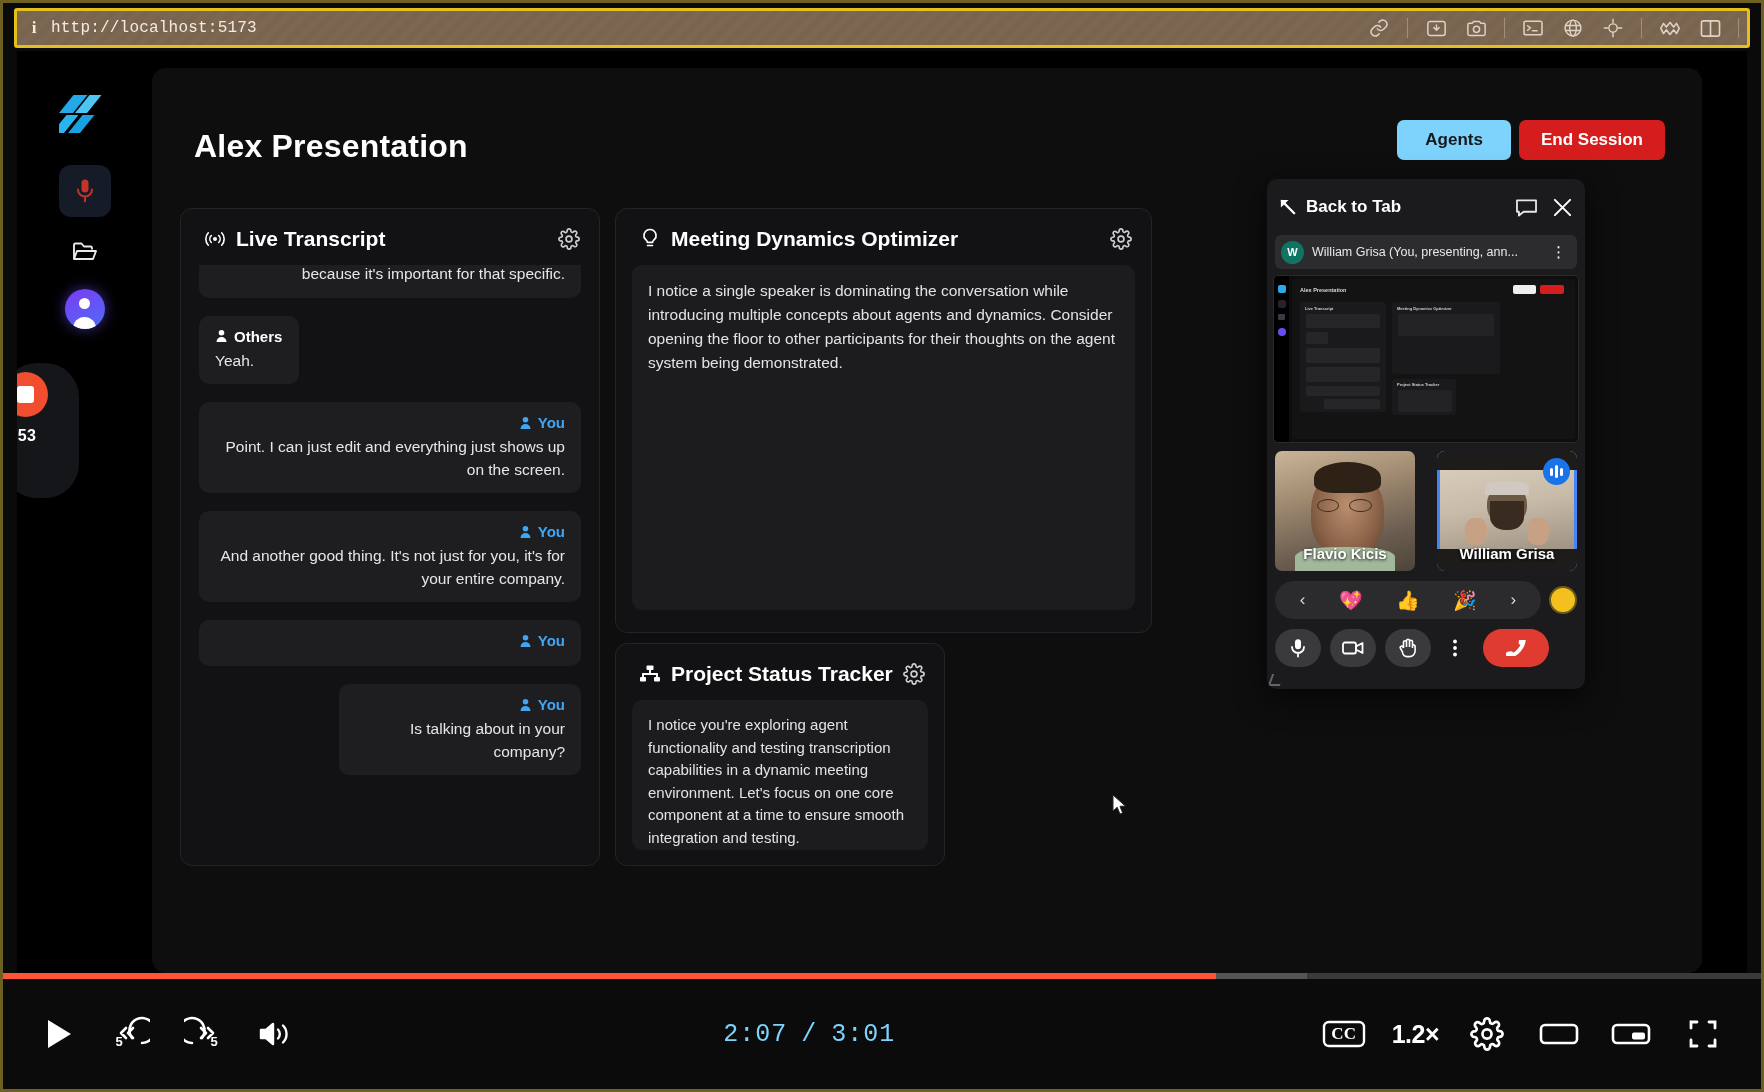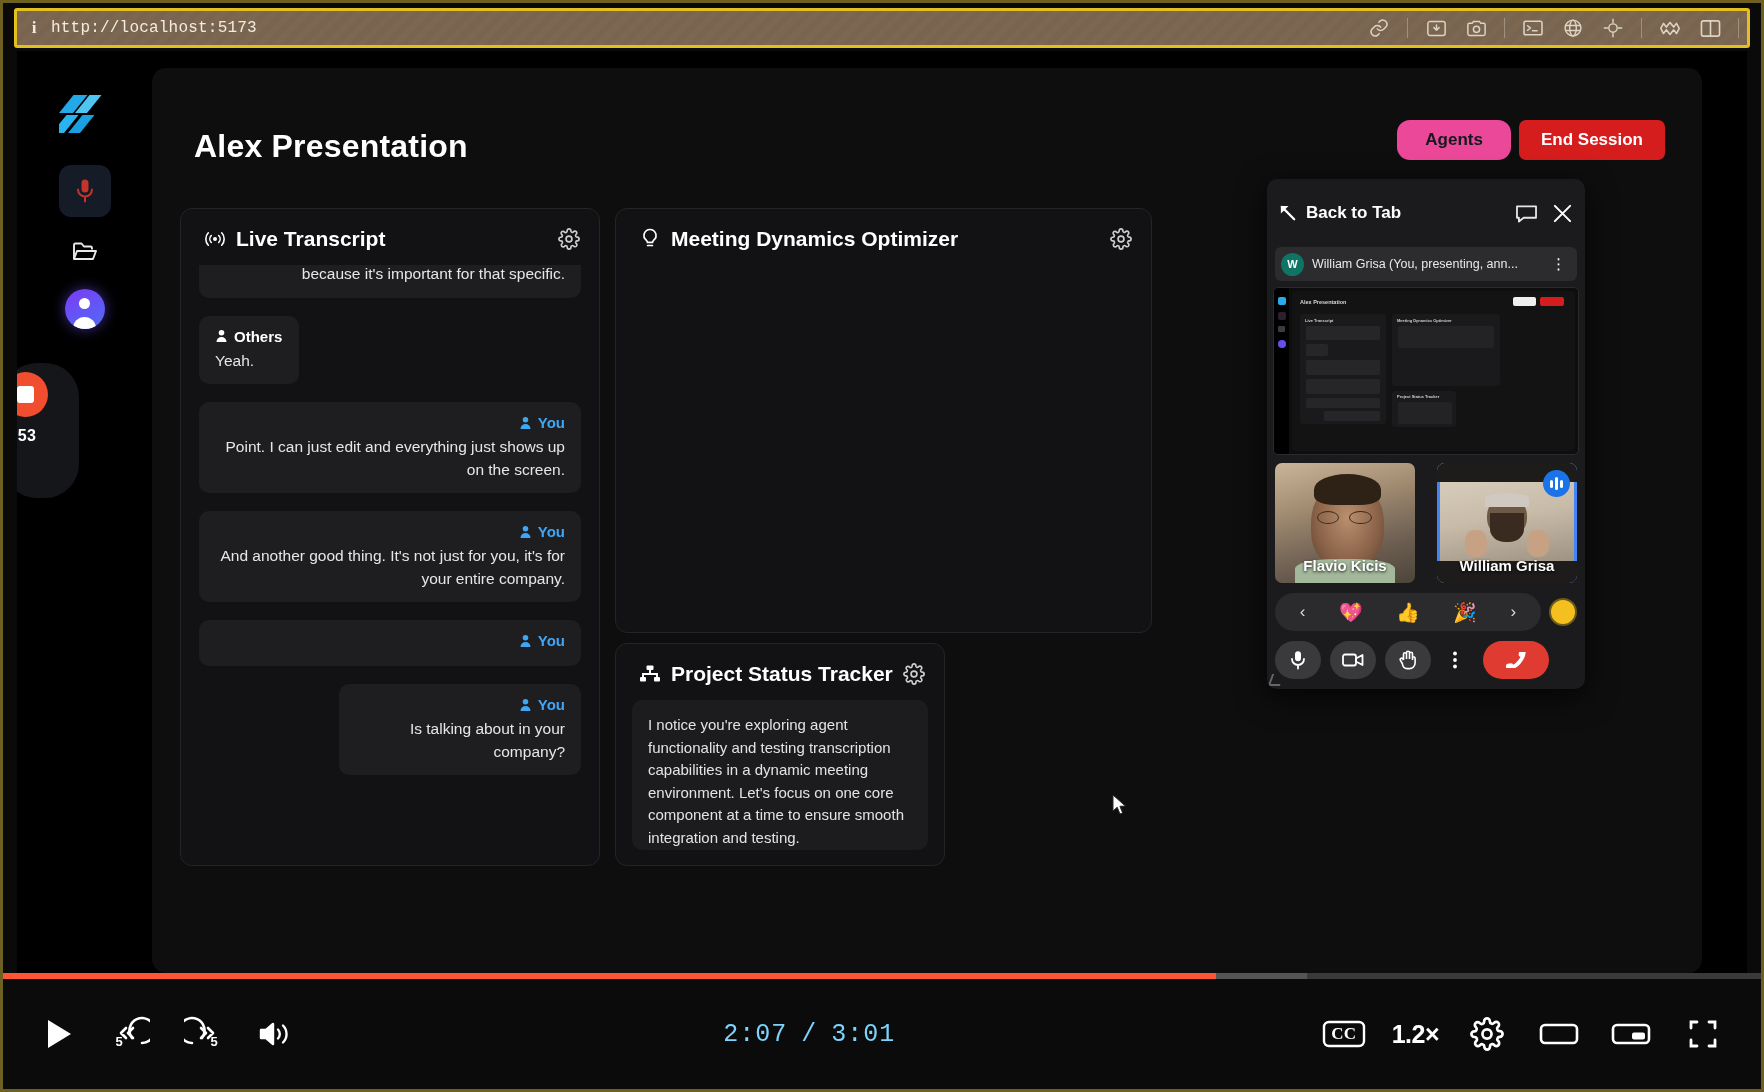--- a/index.html
+++ b/index.html
@@ -141,22 +141,22 @@
   #pagetitle {
     position: absolute; left: 42px; top: 60px;
     color: #fff; font-size: 32px; font-weight: bold;
     letter-spacing: 0.2px;
   }
   #hdrbtns {
     position: absolute; right: 37px; top: 52px;
     display: flex; gap: 8px;
   }
   .btn-agents {
-    background: #ec4899; color: #16181d;
-    border: none; border-radius: 13px;
+    background: #7dd3fc; color: #16181d;
+    border: none; border-radius: 7px;
     font-size: 17px; font-weight: bold;
     padding: 10px 28px;
     font-family: "Liberation Sans", sans-serif;
   }
   .btn-end {
     background: #d61d1d; color: #fff;
     border: none; border-radius: 7px;
     font-size: 17px; font-weight: bold;
     padding: 10px 22px;
     font-family: "Liberation Sans", sans-serif;
@@ -240,21 +240,21 @@
     position: absolute;
     left: 1250px; top: 128px;
     width: 318px; height: 510px;
     background: #1b1b1d;
     border-radius: 10px;
     z-index: 40;
     box-shadow: 0 8px 30px rgba(0,0,0,0.7);
     overflow: hidden;
   }
   #meet-head {
-    height: 68px; display: flex; align-items: center;
+    height: 56px; display: flex; align-items: center;
     padding: 0 12px;
     text-align: center;
   }
   #meet-head .back {
     display: flex; align-items: center; gap: 8px;
     color: #fff; font-size: 17px; font-weight: bold;
   }
   #meet-head .sp { flex: 1; }
   #meet-head .hicon { color: #e7e7ea; margin-left: 14px; display:flex; }
   #meet-person {
@@ -563,20 +563,21 @@
               </svg>
           </span>
           <span class="ptitle">Meeting Dynamics Optimizer</span>
           <span class="gear">
             <svg width="22" height="22" viewBox="0 0 24 24" fill="none" stroke="#cfcfd3" stroke-width="1.8">
                 <circle cx="12" cy="12" r="3.2"></circle>
                 <path d="M19.4 15a1.6 1.6 0 0 0 .3 1.8l.1.1a2 2 0 1 1-2.8 2.8l-.1-.1a1.6 1.6 0 0 0-1.8-.3 1.6 1.6 0 0 0-1 1.5V21a2 2 0 1 1-4 0v-.1a1.6 1.6 0 0 0-1-1.5 1.6 1.6 0 0 0-1.8.3l-.1.1a2 2 0 1 1-2.8-2.8l.1-.1a1.6 1.6 0 0 0 .3-1.8 1.6 1.6 0 0 0-1.5-1H3a2 2 0 1 1 0-4h.1a1.6 1.6 0 0 0 1.5-1 1.6 1.6 0 0 0-.3-1.8l-.1-.1a2 2 0 1 1 2.8-2.8l.1.1a1.6 1.6 0 0 0 1.8.3H9a1.6 1.6 0 0 0 1-1.5V3a2 2 0 1 1 4 0v.1a1.6 1.6 0 0 0 1 1.5 1.6 1.6 0 0 0 1.8-.3l.1-.1a2 2 0 1 1 2.8 2.8l-.1.1a1.6 1.6 0 0 0-.3 1.8V9a1.6 1.6 0 0 0 1.5 1H21a2 2 0 1 1 0 4h-.1a1.6 1.6 0 0 0-1.5 1z"></path>
               </svg>
           </span>
         </div>
+        <div class="note">I notice a single speaker is dominating the conversation while introducing multiple concepts about agents and dynamics. Consider opening the floor to other participants for their thoughts on the agent system being demonstrated.</div>
       </div>
 
       <div class="panel" id="p-tracker">
         <div class="panel-head">
           <span class="picon">
             <svg width="22" height="20" viewBox="0 0 22 20" fill="none" stroke="#fff" stroke-width="1.9" stroke-linecap="round">
                 <rect x="7.5" y="1.5" width="7" height="4.5" rx="1" fill="#fff" stroke="none"></rect>
                 <rect x="1" y="13" width="6" height="4.5" rx="1" fill="#fff" stroke="none"></rect>
                 <rect x="15" y="13" width="6" height="4.5" rx="1" fill="#fff" stroke="none"></rect>
                 <path d="M11 6v4M4 13v-3h14v3"></path>

